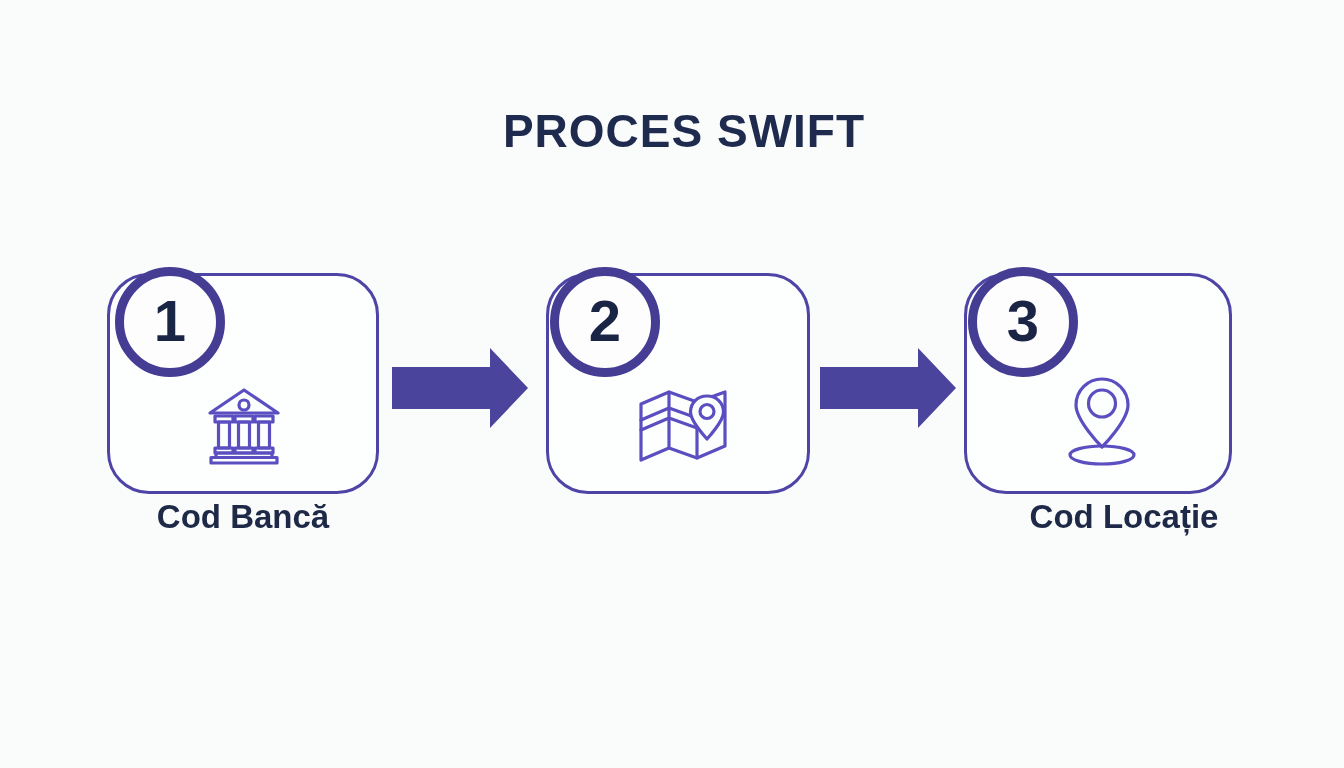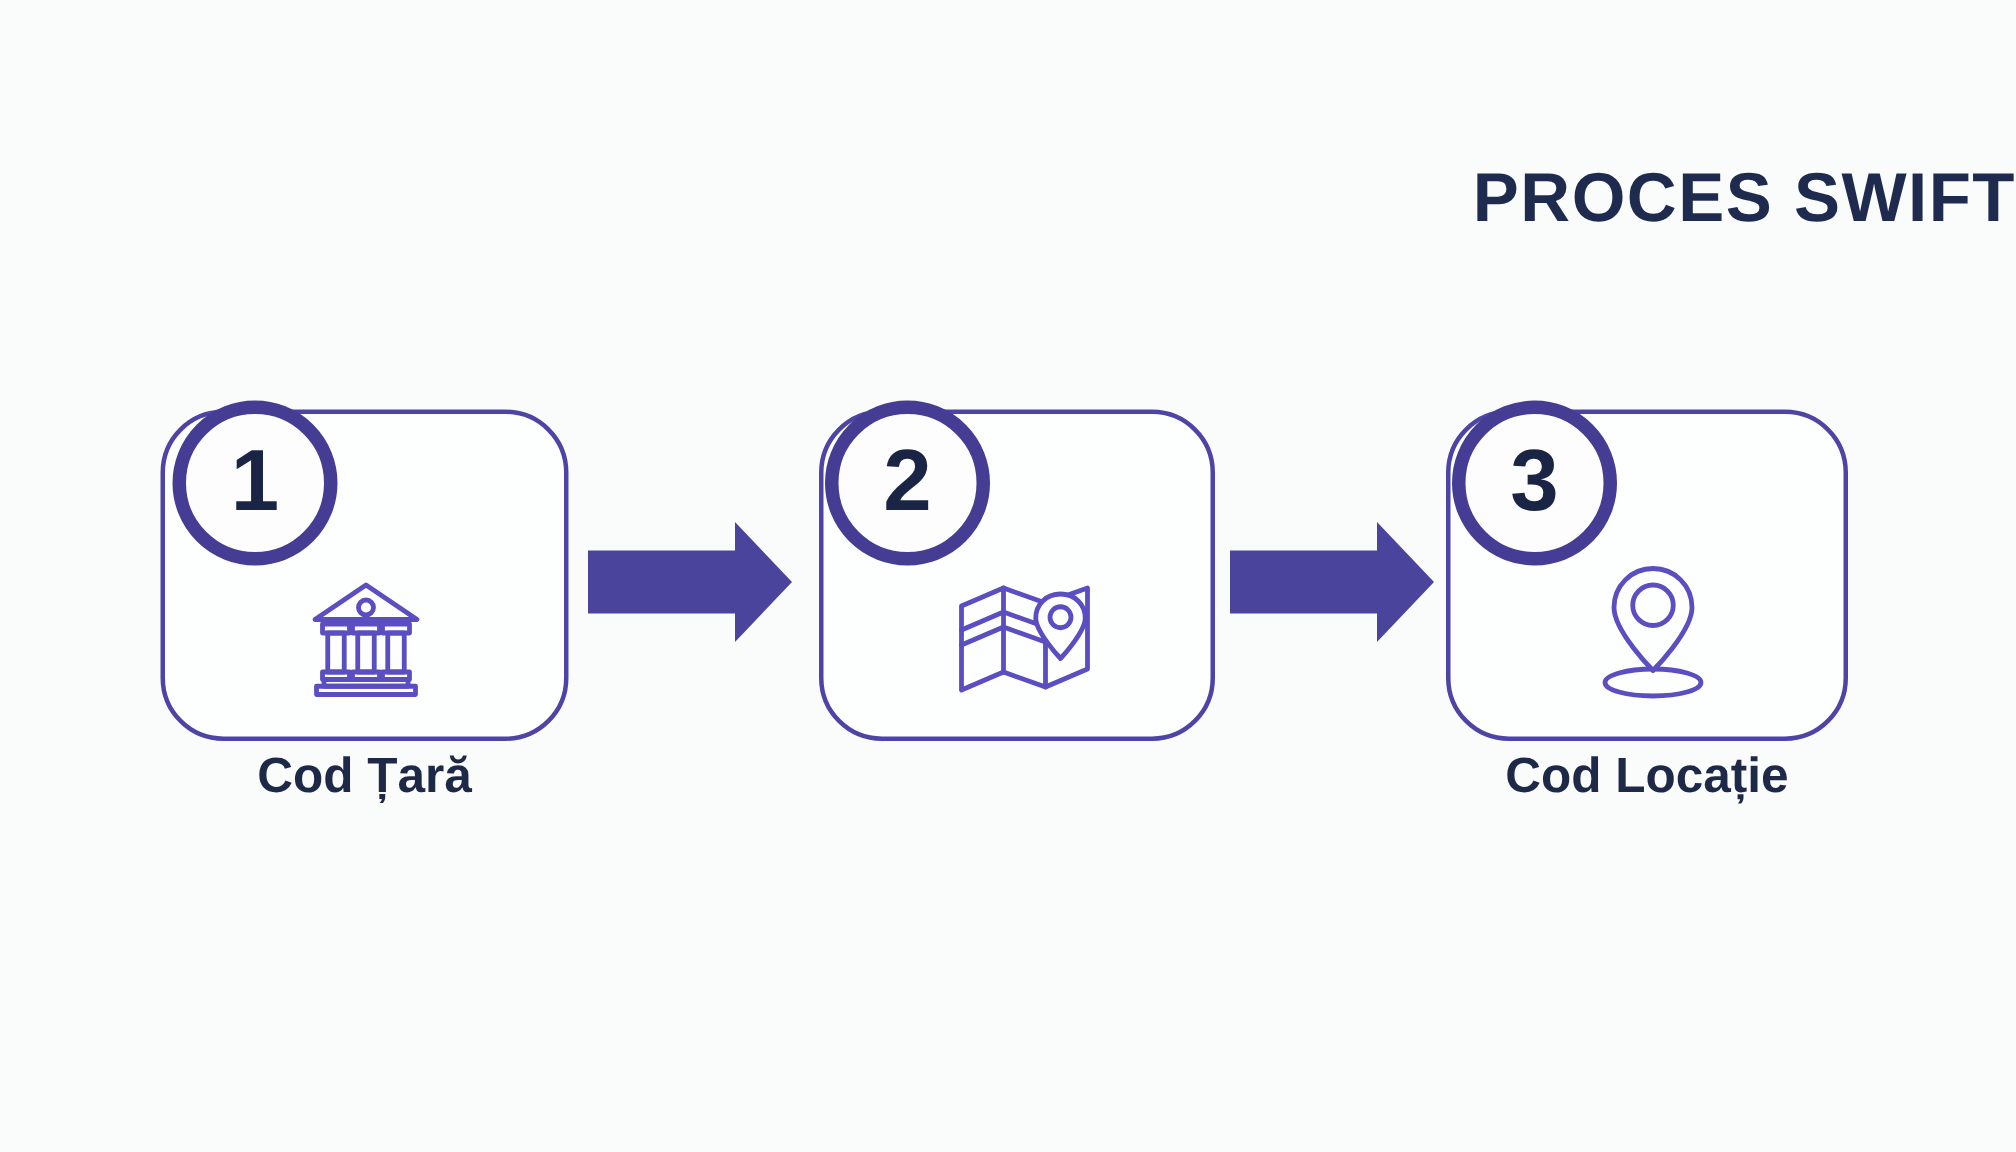--- a/index.html
+++ b/index.html
@@ -19,21 +19,21 @@
     font-family: "Liberation Sans", "DejaVu Sans", sans-serif;
     background: var(--background);
     position: relative;
     overflow: hidden;
   }
   .canvas { position: absolute; inset: 0; width: 1344px; height: 768px; }
 
   .title {
     position: absolute;
     left: 0; right: 0; top: 104px;
-    text-align: right;
+    text-align: center;
     font-size: 46px;
     font-weight: 800;
     letter-spacing: 1px;
     color: var(--title-text);
     padding-left: 24px;
   }
 
   .step-box {
     position: absolute;
     top: 273px;
@@ -70,21 +70,21 @@
   .step-label {
     position: absolute;
     top: 498px;
     text-align: center;
     font-size: 33px;
     font-weight: 700;
     color: var(--label-text);
   }
   .label-1 { left: 107px; width: 272px; }
   .label-2 { left: 546px; width: 264px; }
-  .label-3 { left: 964px; width: 268px; }
+  .label-3 { left: 990px; width: 268px; }
 
   .icon { position: absolute; }
   .icon svg { display: block; }
   .icon path, .icon circle, .icon rect, .icon ellipse, .icon polyline {
     fill: none;
     stroke: var(--icon-stroke);
     stroke-width: 3.2;
     stroke-linejoin: round;
     stroke-linecap: round;
   }
@@ -120,21 +120,21 @@
       <rect x="52" y="33" width="18" height="6"></rect>
       <rect x="55.5" y="39" width="11" height="26"></rect>
       <rect x="52" y="65" width="18" height="5"></rect>
       <rect x="13" y="70" width="56" height="4.5"></rect>
       <rect x="8" y="74.5" width="66" height="5.5"></rect>
     </svg>
   </div>
   <div class="step-circle circle-1">
     <span class="step-number">1</span>
   </div>
-  <div class="step-label label-1">Cod Țară</div>
+  <div class="step-label label-1">Cod Bancă</div>
 
   <div class="arrow arrow-1">
     <svg width="136" height="80" viewBox="0 0 136 80">
       <polygon points="0,19 98,19 98,0 136,40 98,80 98,61 0,61"></polygon>
     </svg>
   </div>
 
   <div class="step-box box-2"></div>
   <div class="icon map-icon">
     <svg width="96" height="92" viewBox="0 0 96 92">

